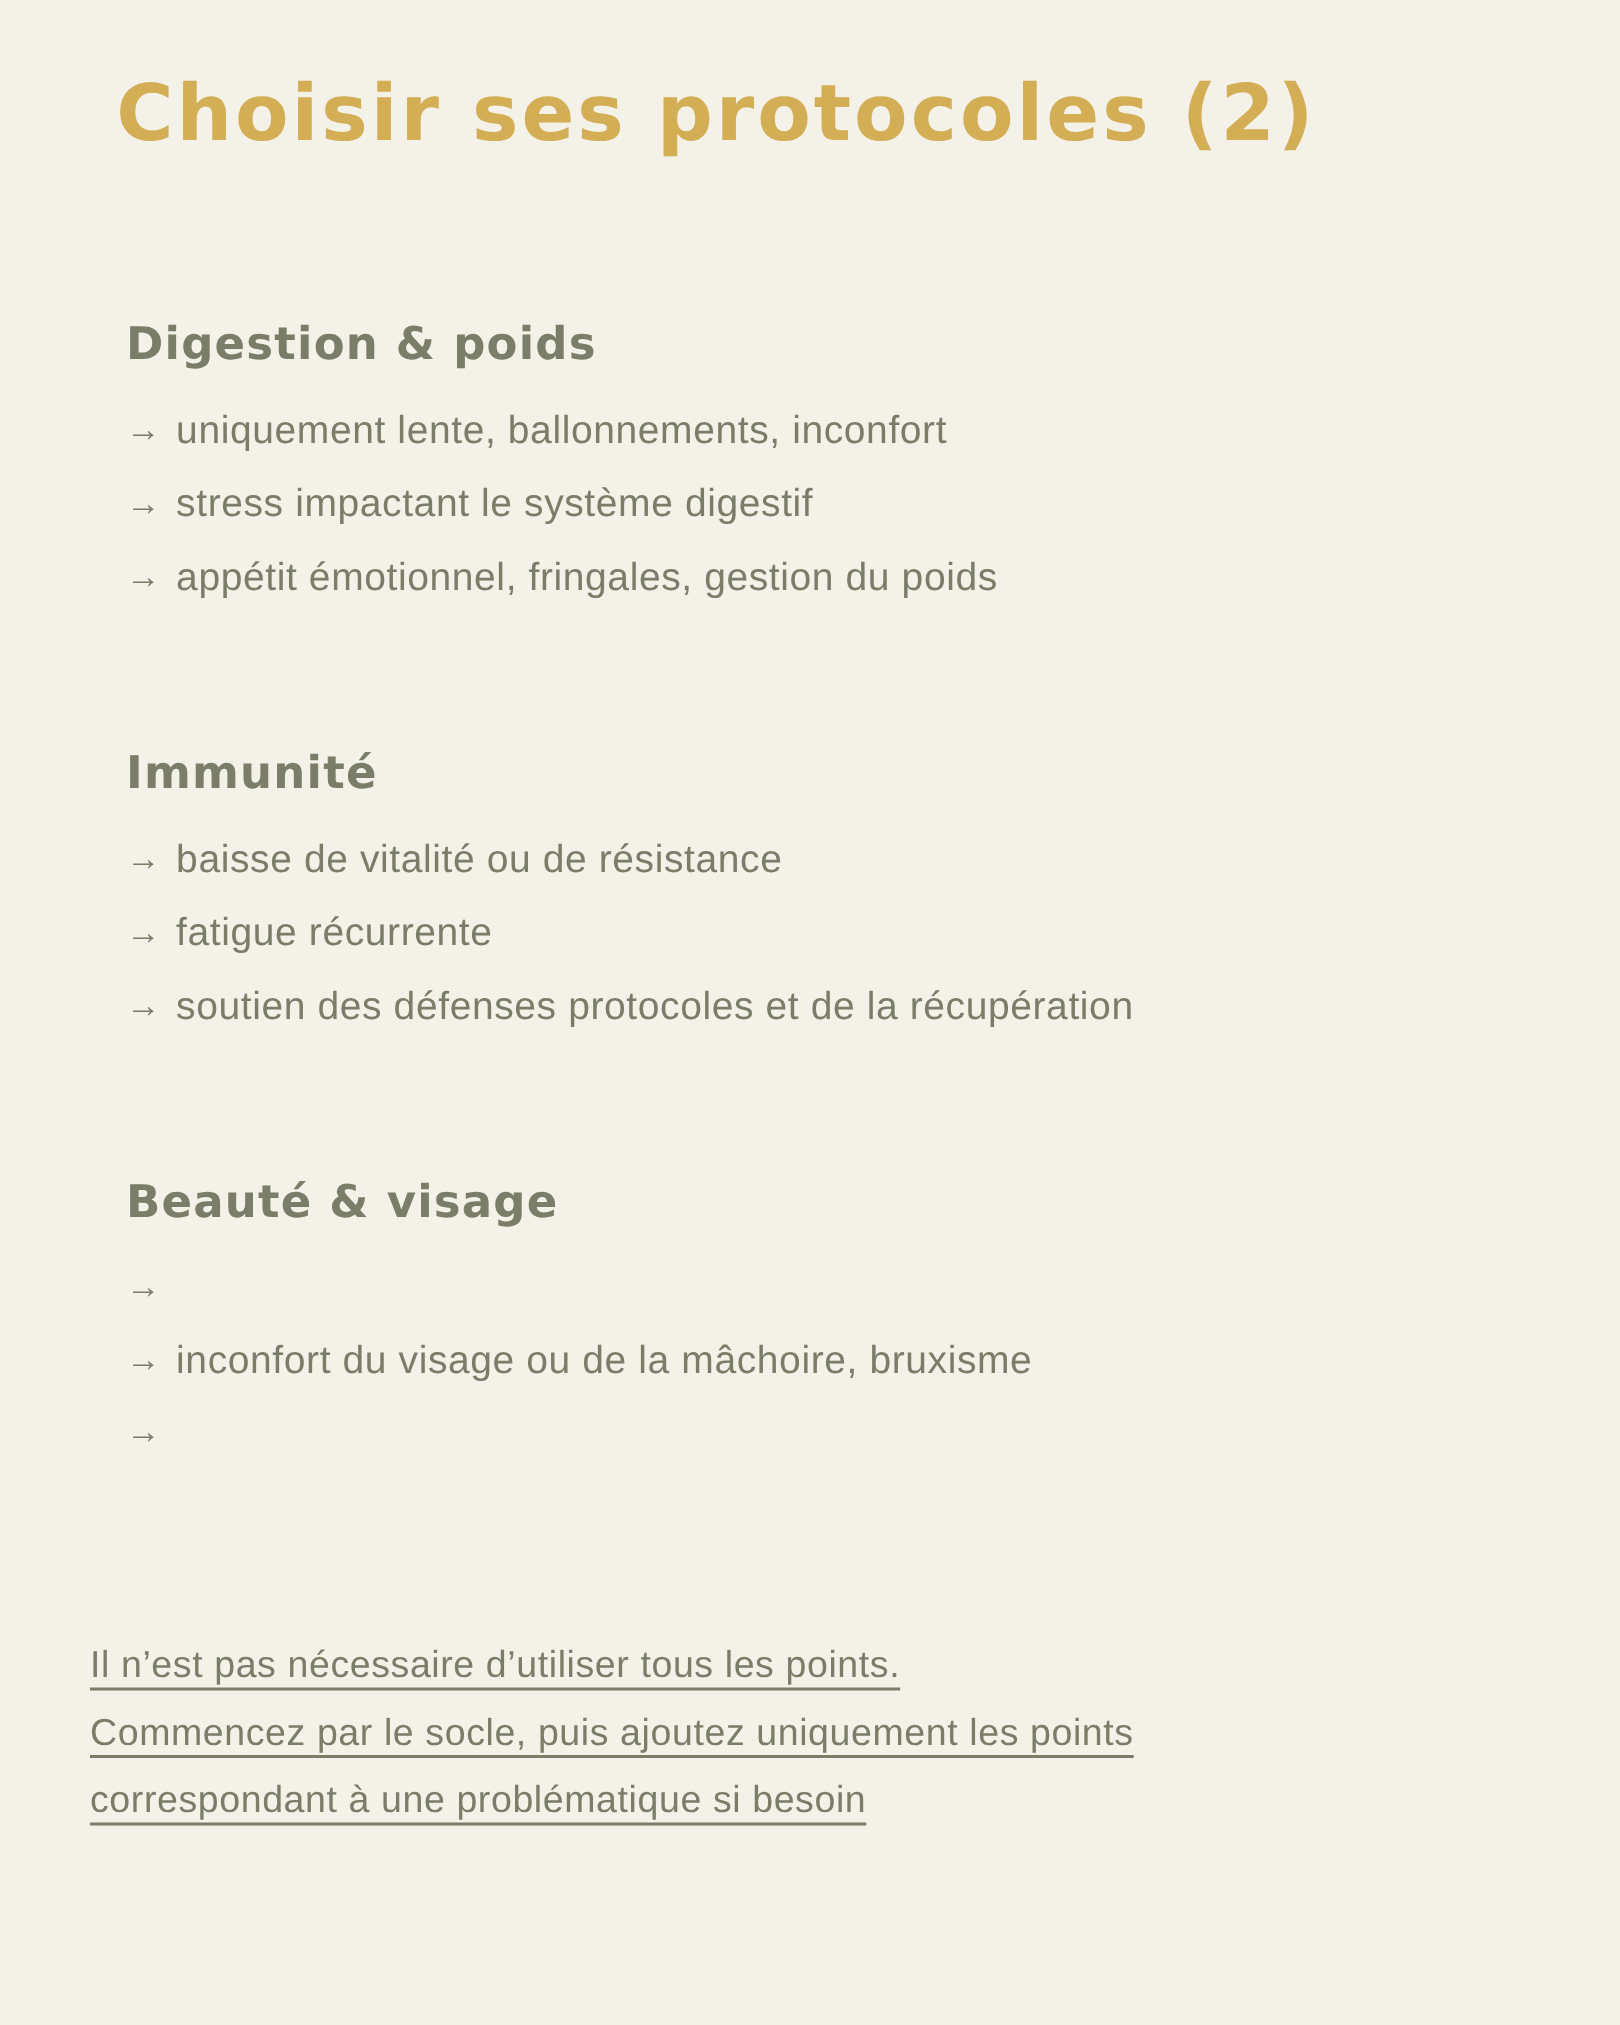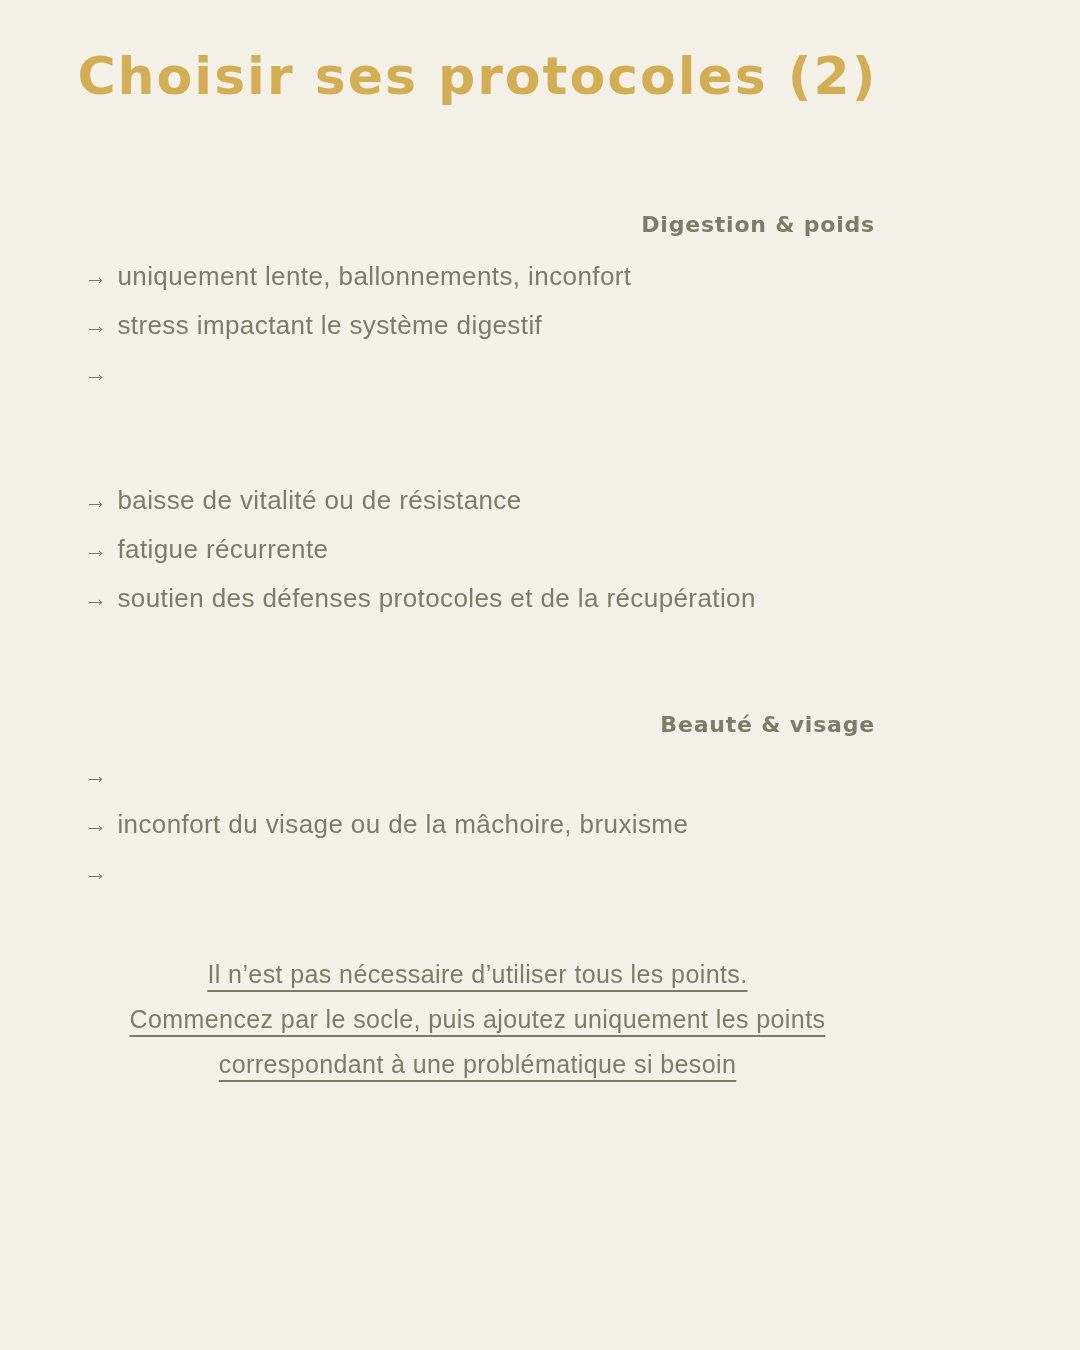--- a/index.html
+++ b/index.html
@@ -30,47 +30,45 @@
     letter-spacing: 2px;
     font-family: "DejaVu Sans", "Liberation Sans", sans-serif;
   }
   .content {
     padding-left: 24px;
     padding-right: 20px;
   }
   .section-first { margin-top: 106px; }
   .section + .section { margin-top: 100px; }
   .section-heading {
-    font-size: 22px;
+    font-size: 30px;
     font-weight: 700;
     letter-spacing: 0.8px;
     color: var(--text);
     margin-bottom: 26px;
     font-family: "DejaVu Sans", "Liberation Sans", sans-serif;
-    text-align: right;
   }
   .item {
     display: flex;
     align-items: baseline;
     font-size: 26px;
     letter-spacing: 0.4px;
     line-height: 26px;
     margin-bottom: 22px;
     font-weight: 400;
   }
   .item:last-child { margin-bottom: 0; }
   .arrow {
     font-size: 23px;
     margin-right: 10px;
     flex: 0 0 auto;
     transform: translateY(-1px);
   }
   .footer {
-    margin-top: 66px;
-    text-align: center;
+    margin-top: 120px;
   }
   .footer p {
     font-size: 25px;
     letter-spacing: 0.4px;
     line-height: 45px;
     text-decoration: underline;
     text-decoration-thickness: 2px;
     text-underline-offset: 7px;
     max-width: 952px;
     margin: 0 auto;
@@ -90,24 +88,26 @@
       <div class="item">
         <span class="arrow">→</span>
         <span>uniquement lente, ballonnements, inconfort</span>
       </div>
       <div class="item">
         <span class="arrow">→</span>
         <span>stress impactant le système digestif</span>
       </div>
       <div class="item">
         <span class="arrow">→</span>
+        <span>appétit émotionnel, fringales, gestion du poids</span>
       </div>
     </section>
 
     <section class="section">
+      <h2 class="section-heading">Immunité</h2>
       <div class="item">
         <span class="arrow">→</span>
         <span>baisse de vitalité ou de résistance</span>
       </div>
       <div class="item">
         <span class="arrow">→</span>
         <span>fatigue récurrente</span>
       </div>
       <div class="item">
         <span class="arrow">→</span>

